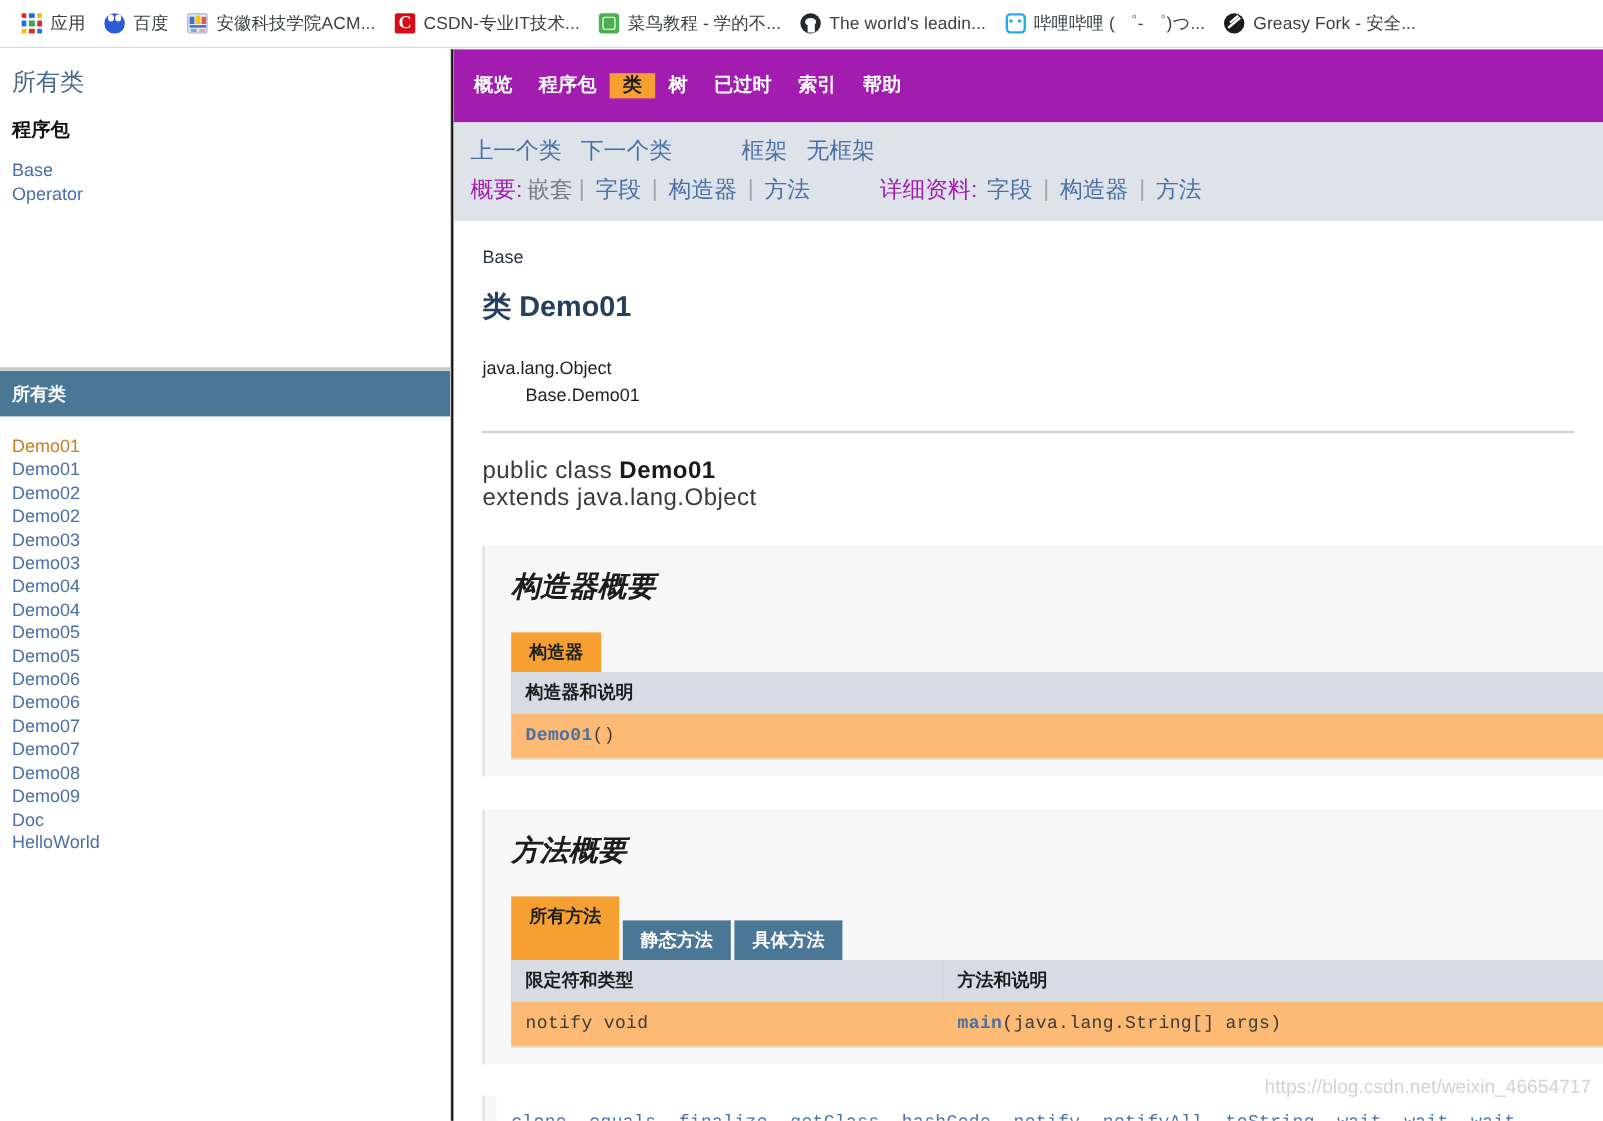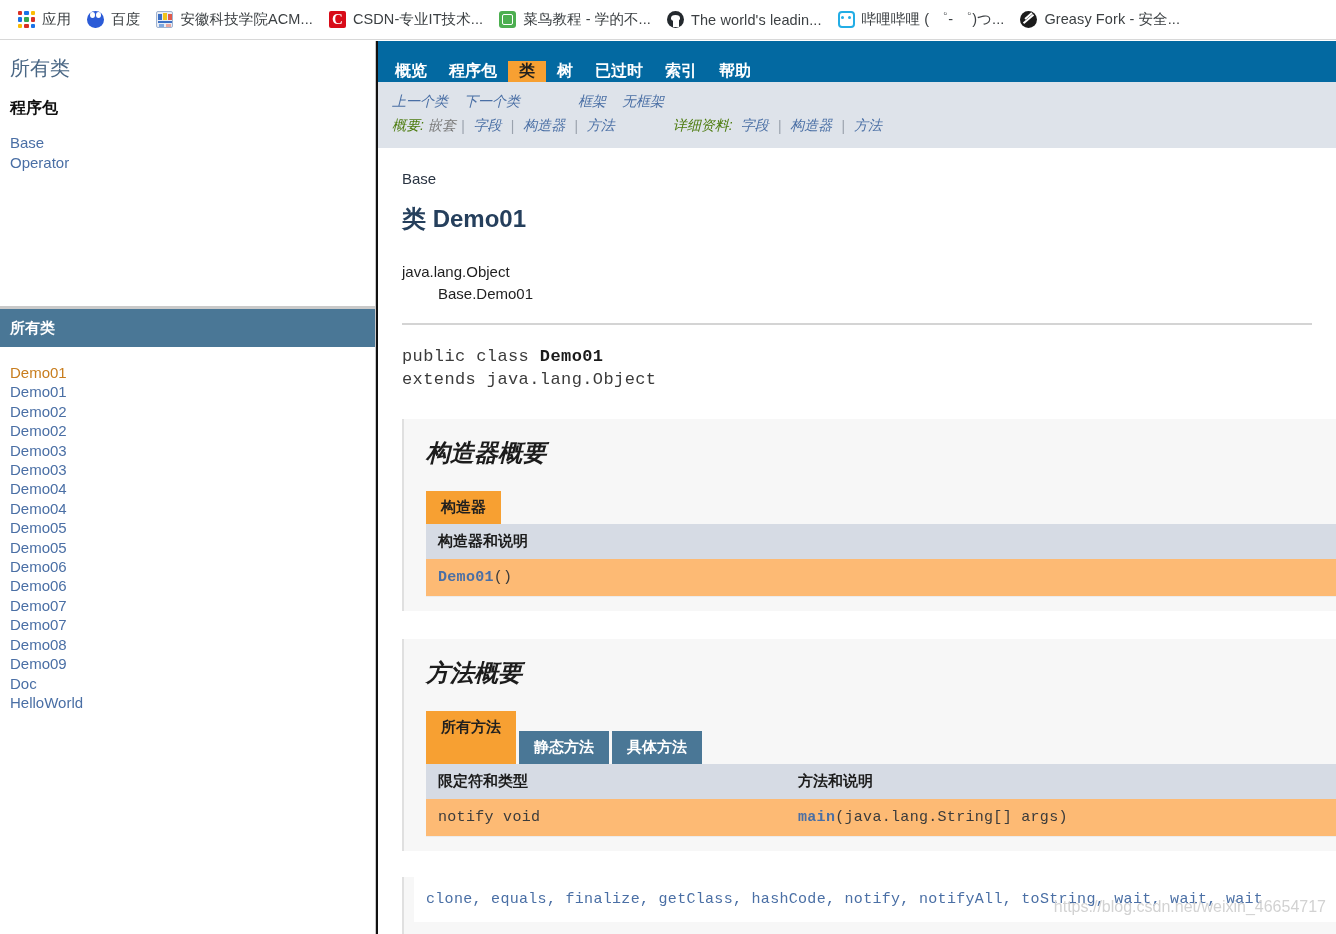--- a/index.html
+++ b/index.html
@@ -197,24 +197,24 @@
   #main-frame {
     flex: 1;
     height: 100%;
     overflow: hidden;
     background: #ffffff;
     position: relative;
   }
 
   
   #top-nav {
-    background: #0369a1;
-    height: 41px;
-    display: flex;
-    align-items: flex-end;
+    background: #a21caf;
+    height: 61px;
+    display: flex;
+    align-items: center;
     padding-left: 6px;
   }
   .nav-item {
     color: #ffffff;
     font-size: 16px;
     font-weight: bold;
     padding: 0 11px;
     display: flex;
     align-items: center;
     cursor: pointer;
@@ -226,27 +226,26 @@
   }
 
   
   #sub-nav {
     background: #dee3ea;
     padding: 8px 0 10px 6px;
   }
   .subnav-row {
     display: flex;
     align-items: center;
-    font-size: 14px;
+    font-size: 19px;
     padding: 3px 0;
     white-space: nowrap;
-    font-style: italic;
   }
   .sn-link { color: #4a6fa5; cursor: pointer; padding: 0 8px; }
-  .sn-plain { color: #4d7c0f; padding-left: 8px; }
+  .sn-plain { color: #a21caf; padding-left: 8px; }
   .sn-dim { color: #7a7a7a; padding: 0 4px; }
   .sn-sep { color: #9aa2ad; padding: 0 1px; }
   .sn-gap { width: 42px; }
 
   
   #content {
     padding: 0 0 0 0;
   }
   .cwrap { padding-left: 24px; padding-right: 12px; }
 
@@ -268,22 +267,22 @@
     line-height: 22px;
   }
   #inherit-tree .lvl2 { padding-left: 36px; }
   #hrule {
     margin: 18px 24px 0 24px;
     border: none;
     border-top: 2px solid #d4d4d4;
   }
 
   .decl {
-    font-family: Liberation Mono, monospace;
-    font-size: 17px;
+    font-family: Liberation Sans, sans-serif;
+    font-size: 20px;
     color: #3b3b3b;
     line-height: 23px;
     padding-top: 20px;
     letter-spacing: 0.4px;
   }
   .decl b { color: #1a1a1a; }
 
   
   .summary-block {
     margin: 28px 0 0 24px;

